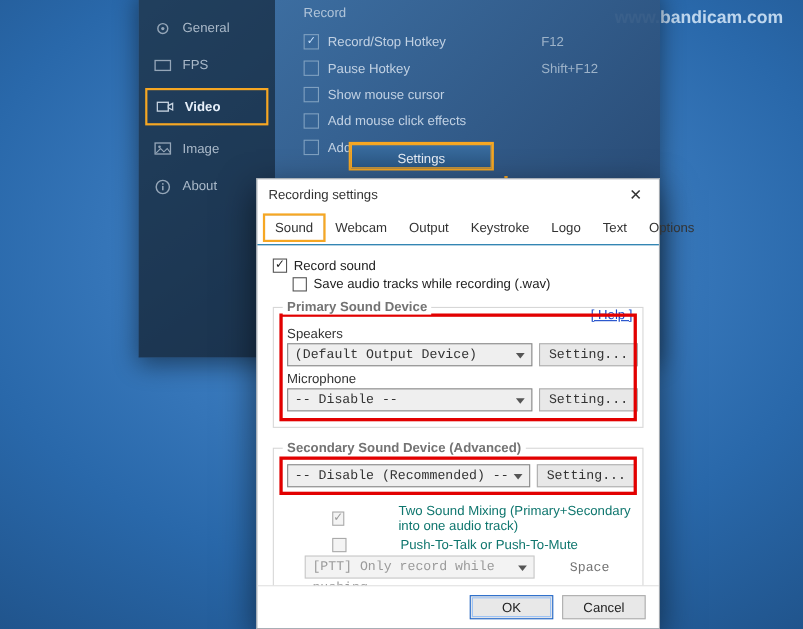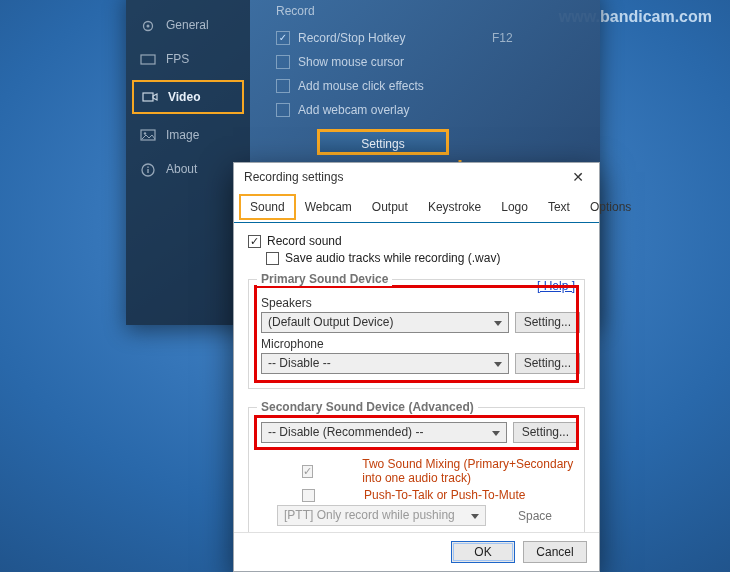--- a/index.html
+++ b/index.html
@@ -69,36 +69,36 @@
   .tabbar { display:flex; padding:3px 6px 4px 6px; border-bottom:1px solid #0369a1;}
   .tab { padding:4px 9px 5px; font-size:12px; color:#333; border:1px solid transparent; border-bottom:none; position:relative; top:1px;}
   .tab.active { border-color:#d0d0d0; background:#fff; outline:2px solid #f6a723; outline-offset:-1px;}
   .dlg-body { flex:1; padding:10px 14px 6px; overflow:hidden;}
   .chk { display:flex; align-items:center; gap:6px; margin:1px 0 3px;}
   .chk .box { width:13px; height:13px; border:1px solid #555; display:inline-flex; align-items:center; justify-content:center; background:#fff;}
   .chk .box.checked::after{content:"✓"; font-size:11px; line-height:1; color:#222;}
   .chk .box.disabled{ border-color:#aaa; background:#f4f4f4;}
   .chk .box.disabled.checked::after{ color:#9a9a9a;}
   .chk.ind { margin-left:18px;}
-  .chk.dis span { color:#c2410c;margin-left:43px;}
+  .chk.dis span { color:#0f766e;margin-left:43px;}
   .help { position:absolute; right:24px; top:56px; color:#1646c8; text-decoration:underline; font-size:12px;}
   .group { border:1px solid #d7d7d7; margin:8px 0 4px; padding:10px 10px 10px 10px; position:relative;}
   .group-title { position:absolute; top:-8px; left:8px; background:#fff; padding:0 4px; font-size:12px; color:#737373;font-weight:bold;}
   .label { font-size:12px; margin-top:4px; color:#333;}
-  .rowflex { display:flex; gap:6px; align-items:center; margin-top:2px;}
+  .rowflex { display:flex; gap:6px; align-items:center; margin-top:2px;font-family:Liberation Mono, monospace;}
   .combo { flex:1; height:21px; border:1px solid #888; background:#efefef;
     padding:0 18px 0 6px; font-size:12px; line-height:19px; position:relative; color:#333;}
   .combo::after { content:""; position:absolute; right:6px; top:8px;
     border-left:4px solid transparent; border-right:4px solid transparent; border-top:5px solid #555;}
   .combo.dis { color:#9a9a9a; border-color:#c8c8c8; background:#f3f3f3;}
   .btn { height:21px; padding:0 8px; border:1px solid #adadad; background:#e8e8e8; font-size:12px; line-height:19px; color:#333;text-align:right;}
   .ptt-val { width:56px; text-align:left; color:#737373;}
   .redbox { outline:3px solid #e20000; outline-offset:2px;}
   .dlg-footer { display:flex; justify-content:flex-end; gap:8px; padding:8px 12px; border-top:1px solid #e0e0e0;}
-  .fbtn { width:64px; height:22px; border:1px solid #adadad; background:#e8e8e8; text-align:center; line-height:20px; font-size:12px;}
+  .fbtn { width:76px; height:22px; border:1px solid #adadad; background:#e8e8e8; text-align:center; line-height:20px; font-size:12px;}
   .fbtn.primary { border:1px solid #1e66c9; outline:1px solid #9ec3f4; outline-offset:-3px;}
 </style>
 </head>
 <body>
 
 <div class="watermark">www.bandicam.com</div>
 
 <div class="app">
   <div class="sidebar">
     <div class="sitem">
@@ -138,20 +138,25 @@
       <span>About</span>
     </div>
   </div>
 
   <div class="content">
     <div class="sect-title">Record</div>
     <div class="row">
       <span class="cb checked"></span>
       <span class="row-label">Record/Stop Hotkey</span>
       <span class="row-val">F12</span>
+    </div>
+    <div class="row">
+      <span class="cb"></span>
+      <span class="row-label">Pause Hotkey</span>
+      <span class="row-val">Shift+F12</span>
     </div>
     <div class="row">
       <span class="cb"></span>
       <span class="row-label">Show mouse cursor</span>
     </div>
     <div class="row">
       <span class="cb"></span>
       <span class="row-label">Add mouse click effects</span>
     </div>
     <div class="row">

